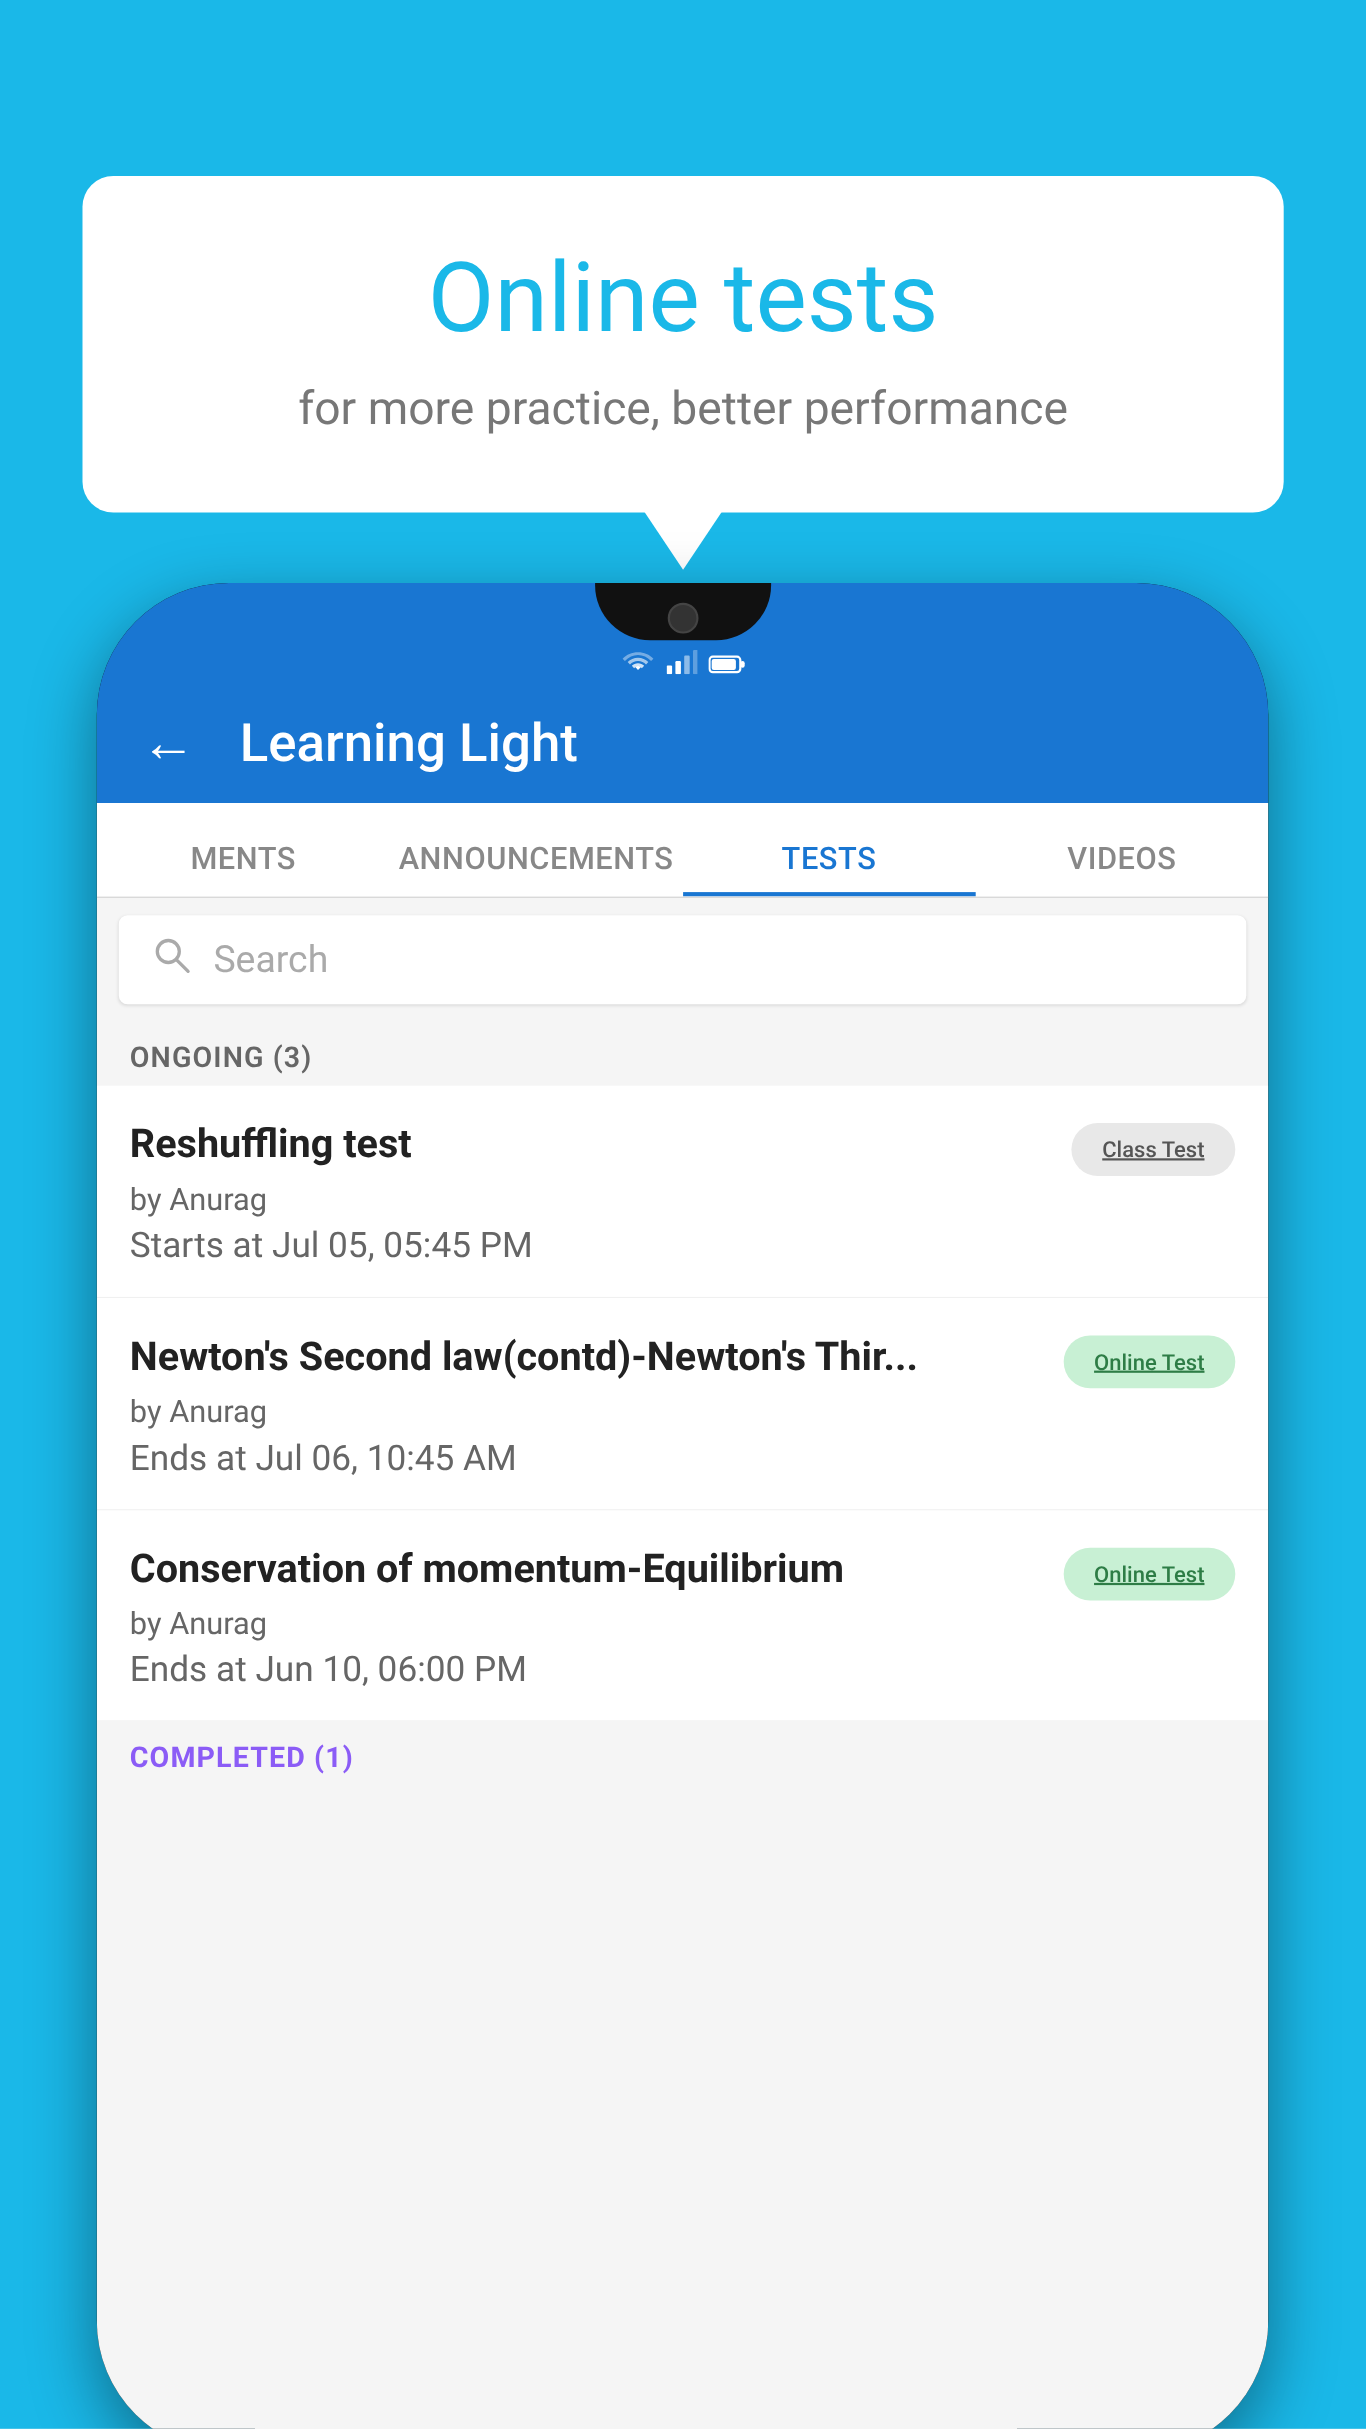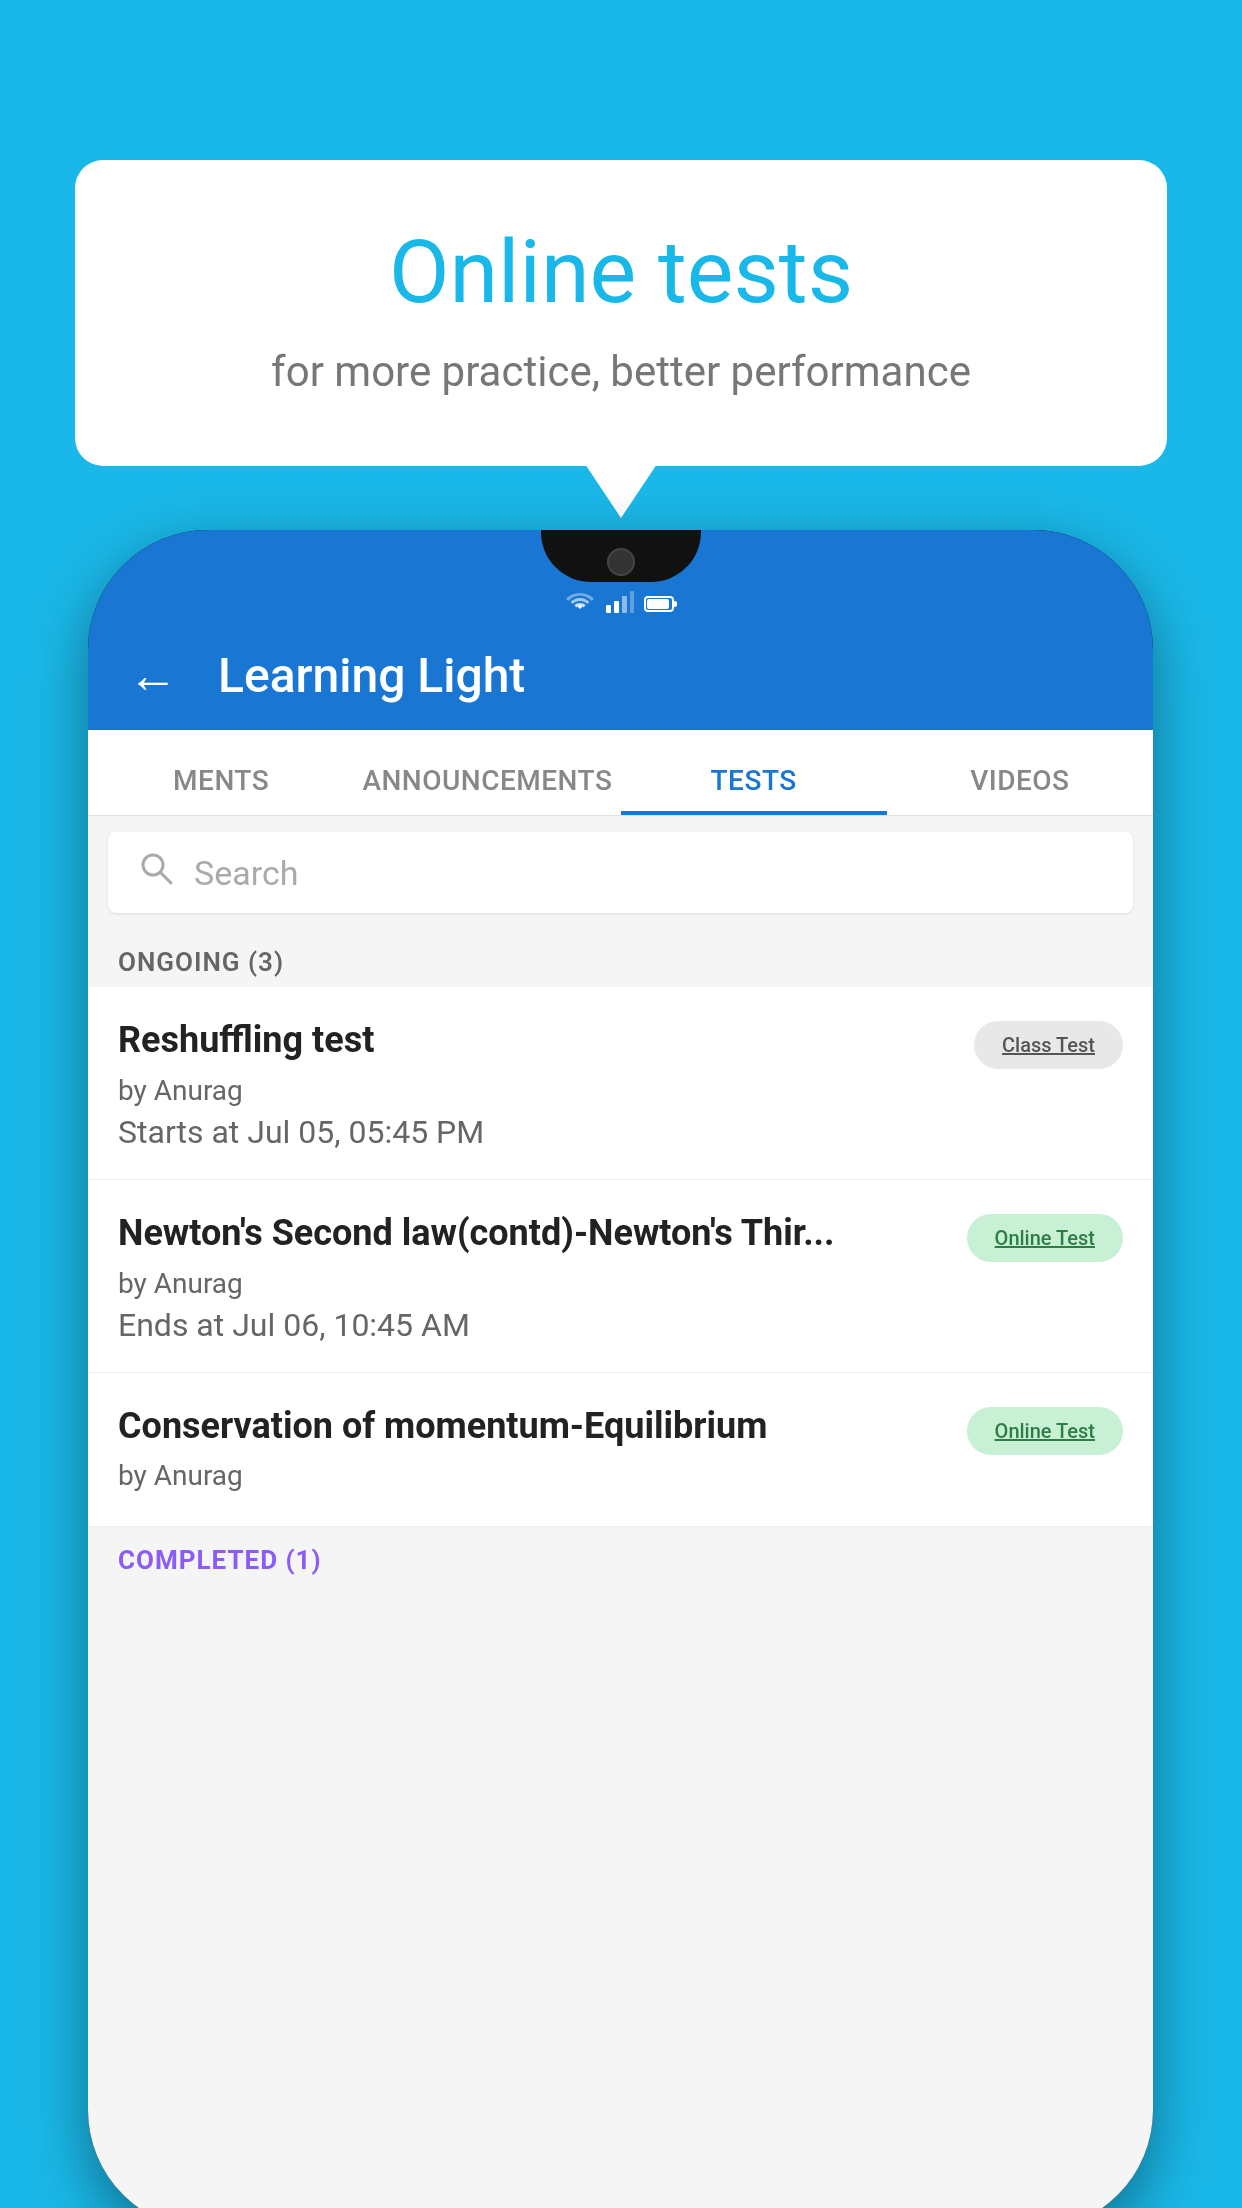--- a/index.html
+++ b/index.html
@@ -348,20 +348,21 @@
             <div class="test-by">by Anurag</div>
             <div class="test-date">Ends at  Jul 06, 10:45 AM</div>
           </div>
           <div class="test-badge badge-online">Online Test</div>
         </div>
 
         <div class="test-item">
           <div class="test-info">
             <div class="test-title">Conservation of momentum-Equilibrium</div>
             <div class="test-by">by Anurag</div>
+            <div class="test-date">Ends at  Jun 10, 06:00 PM</div>
           </div>
           <div class="test-badge badge-online">Online Test</div>
         </div>
 
       </div>
 
       <div class="bottom-section-label">COMPLETED (1)</div>
 
     </div>
 

